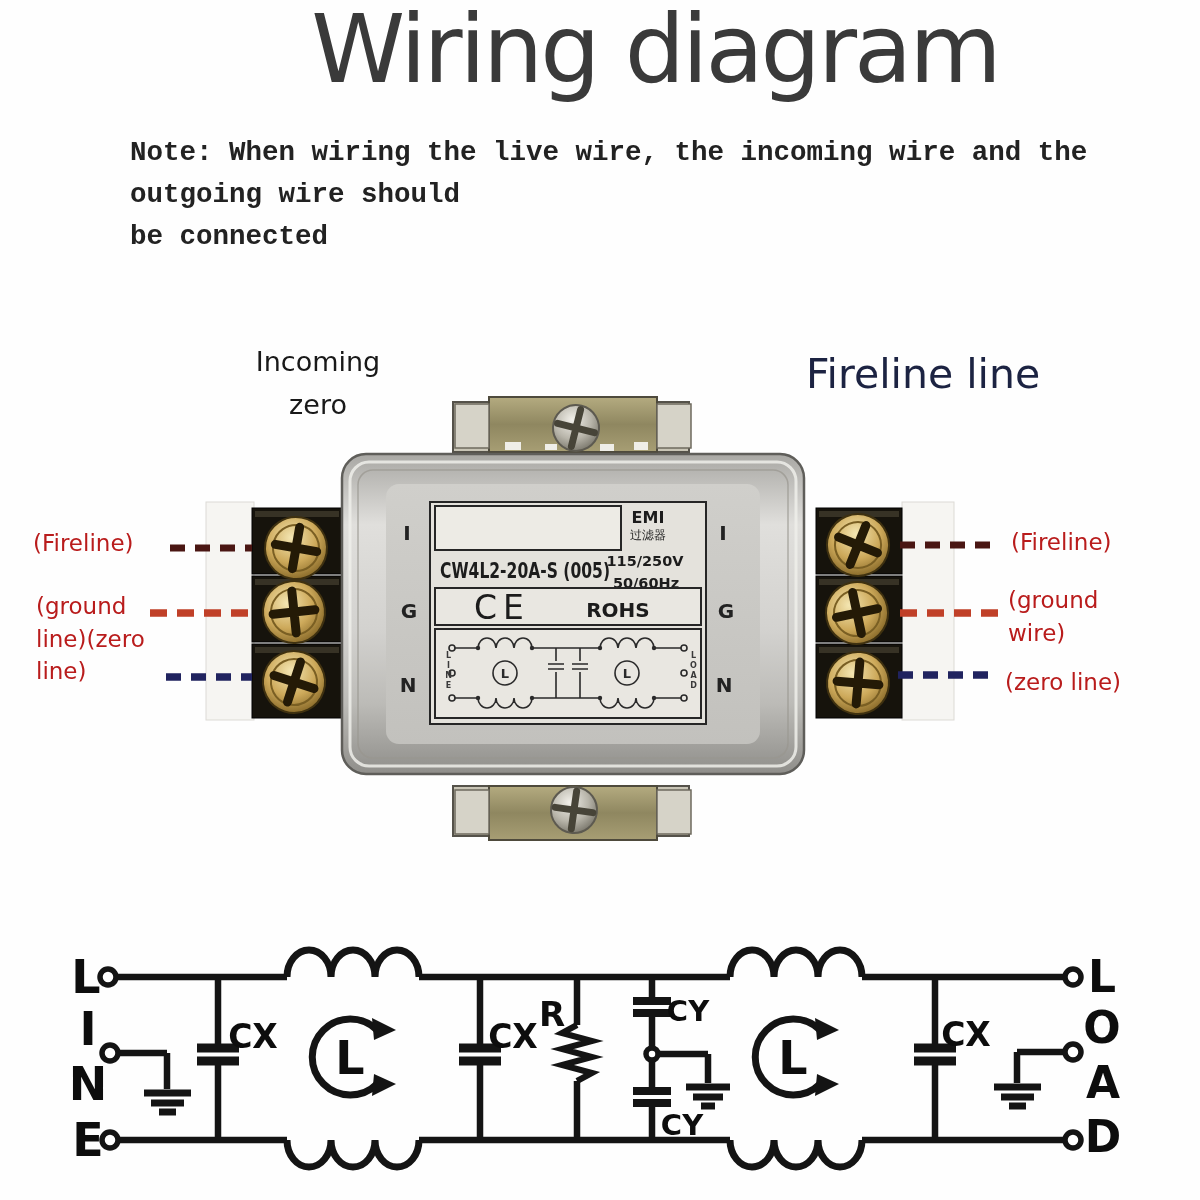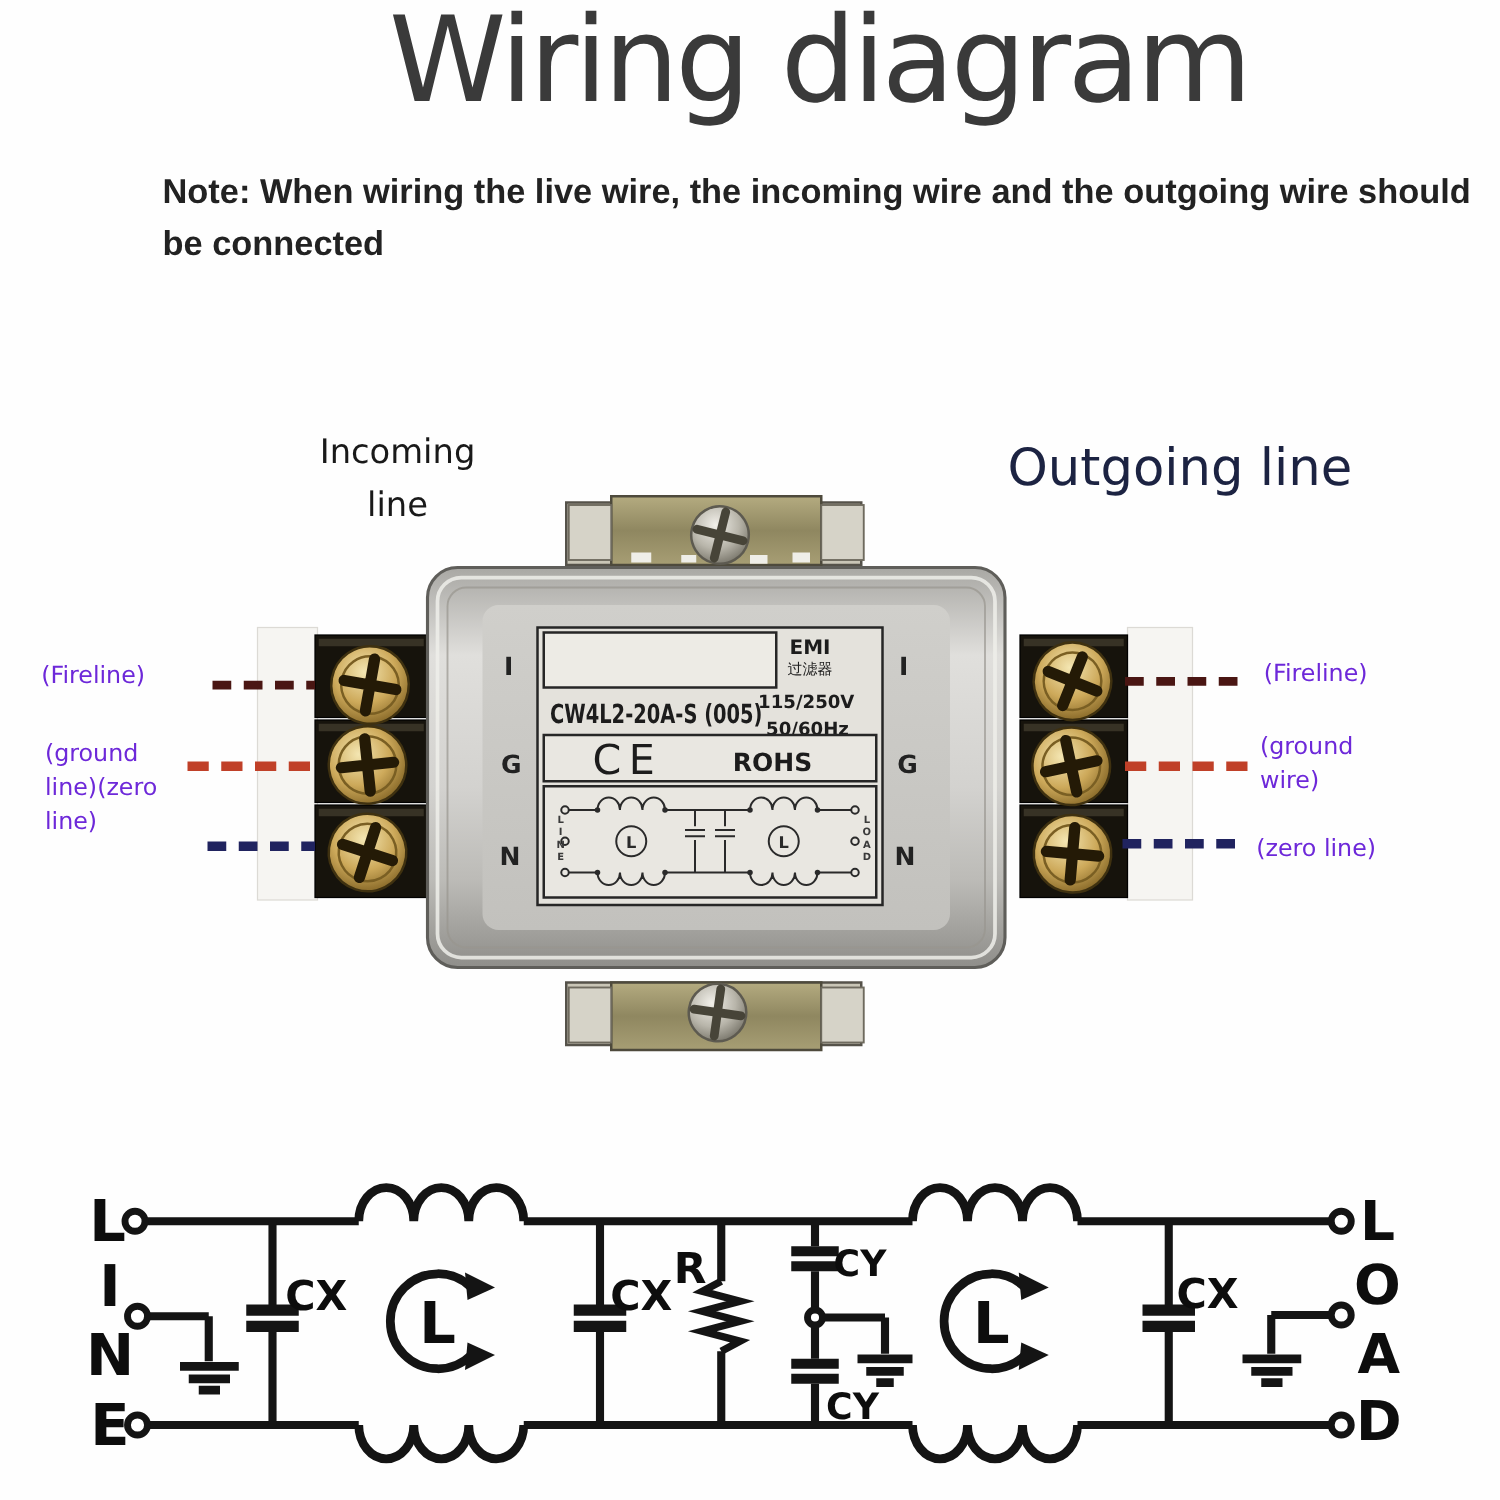--- a/index.html
+++ b/index.html
@@ -3,47 +3,47 @@
 <meta charset="utf-8">
 <style>
   html,body{margin:0;padding:0;}
   body{width:1200px;height:1200px;position:relative;background:#fefefe;
        font-family:"DejaVu Sans",sans-serif;color:#1a1a1a;overflow:hidden;}
   .abs{position:absolute;}
   .title{left:110px;top:-6px;width:1090px;margin:0;text-align:center;
          font-size:95px;font-weight:400;color:#3a3a3a;letter-spacing:-3px;}
   .note{left:130px;top:132px;width:1070px;margin:0;font-size:27.5px;font-weight:700;
         color:#222;line-height:1.52;white-space:pre-line;
-        font-family:Liberation Sans, sans-serif;}
+        font-family:Liberation Mono, monospace;}
   .incoming{left:238px;top:340px;width:160px;text-align:center;font-size:27px;
             color:#191919;line-height:1.6;white-space:pre-line;}
   .outgoing{left:806px;top:350px;font-size:41px;color:#1c2342;font-weight:400;}
-  .lbl{font-size:19px;color:#6d28d9;line-height:1.42;white-space:pre-line;}
+  .lbl{font-size:23px;color:#b91c1c;line-height:1.42;white-space:pre-line;}
   .fire-l{left:33px;top:527px;}
   .gz-l{left:36px;top:590px;}
   .fire-r{left:1011px;top:526px;}
   .gw-r{left:1008px;top:584px;}
   .zero-r{left:1005px;top:666px;text-align:right;}
   svg.abs{display:block;}
   #device-svg{left:0;top:390px;}
   #schematic-svg{left:0;top:930px;}
   .mini-vert{writing-mode:vertical-rl;text-orientation:upright;font-size:8px;
              font-weight:700;color:#3a3a3a;letter-spacing:1px;line-height:1;}
   #mini-line{left:444px;top:651px;}
   #mini-load{left:689px;top:651px;}
 </style>
 </head>
 <body>
 
 <h1 class="abs title">Wiring diagram</h1>
 <p class="abs note">Note: When wiring the live wire, the incoming wire and the outgoing wire should
 be connected</p>
 <div class="abs incoming">Incoming
-line</div>
-<div class="abs outgoing">Outgoing line</div>
+zero</div>
+<div class="abs outgoing">Fireline line</div>
 <div class="abs lbl fire-l">(Fireline)</div>
 <div class="abs lbl gz-l">(ground
 line)(zero
 line)</div>
 <div class="abs lbl fire-r">(Fireline)</div>
 <div class="abs lbl gw-r">(ground
 wire)</div>
 <div class="abs lbl zero-r">(zero line)</div>
 
 <svg id="device-svg" class="abs" width="1200" height="460" viewBox="0 0 1200 460">

